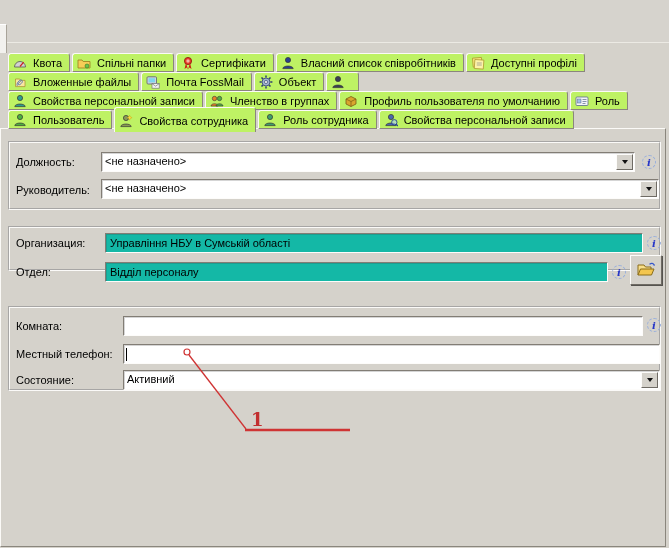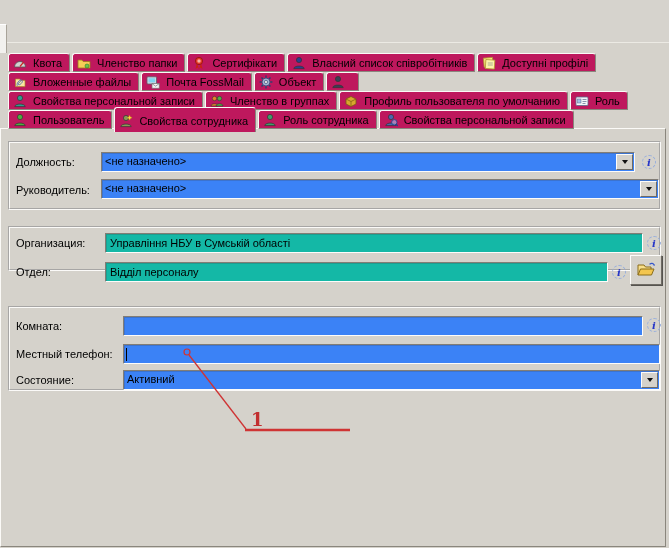--- a/index.html
+++ b/index.html
@@ -11,36 +11,36 @@
   }
   .topstrip { position:absolute; top:0; left:0; width:669px; height:43px;
     background:#d6d3cd; border-bottom:1px solid #eceae4; }
   .lefttab { position:absolute; top:24px; left:0; width:7px; height:29px;
     background:#f2f1ee; border-top:1px solid #fff; border-right:1px solid #a8a399; }
   .pane { position:absolute; top:128px; left:0; width:666px; height:419px;
     background:#d5d2cb; border:1px solid; border-color:#fbfaf7 #8a867d #8a867d #fbfaf7; z-index:1; }
   .tabstrip { position:absolute; top:53px; left:8px; right:0; z-index:3; }
   .tab-row { display:flex; height:19px; align-items:flex-start; white-space:nowrap; }
   .tab { display:inline-flex; align-items:center; height:19px; white-space:nowrap;
-    padding:0 7px 0 4px; margin-right:2px; background:#be185d;
+    padding:0 7px 0 4px; margin-right:2px; background:#bef264;
     border:1px solid; border-color:#fbfaf7 #8a867d #8a867d #fbfaf7;
     border-radius:3px 3px 0 0; cursor:default; }
   .tab.active { position:relative; z-index:6; margin-top:-3px; height:25px;
     border-bottom:none; padding-top:1px;align-items:center; }
   .tab-icon { width:16px; height:14px; display:inline-flex; align-items:center; margin-right:4px; }
   .tab-icon svg { width:14px; height:14px; }
   .group { position:absolute; left:8px; width:653px; border:2px groove #fbfaf8; z-index:4; }
   #group-position { top:141px; height:69px; }
   #group-org      { top:226px; height:45px; }
   #group-contact  { top:306px; height:85px; }
   .flabel { position:absolute; left:6px; white-space:nowrap; }
   .sunken { position:absolute; border:1px solid;
     border-color:#827d75 #fdfcfa #fdfcfa #827d75;
     box-shadow:inset 1px 1px 0 rgba(66,66,66,.22); }
-  .white { background:#3b82f6;gap:34px; }
+  .white { background:#ffffff;gap:34px; }
   .gray  { background:#14b8a6; }
   .combo { display:flex; align-items:stretch; }
   .combo .val { flex:1; padding:2px 1px 0 3px; overflow:hidden; white-space:nowrap; }
   .arrowbtn { width:17px; margin:1px; background:#d5d2cb; flex:0 0 17px;
     border:1px solid; border-color:#fdfcfa #6f6b64 #6f6b64 #fdfcfa;
     display:flex; align-items:center; justify-content:center; }
   .arr { width:0; height:0; border-left:3.5px solid transparent;
     border-right:3.5px solid transparent; border-top:4px solid #111; }
   .field-text { padding:3px 1px 0 4px; white-space:nowrap; overflow:hidden; }
   .info { position:absolute; width:14px; height:14px; border:1px dashed #97aedd;
@@ -72,21 +72,21 @@
         </span>
         <span>Квота</span>
       </div>
       <div class="tab">
         <span class="tab-icon">
           <svg viewBox="0 0 14 14">
             <path d="M1 4 h4 l1.2 1.5 H13 V12 H1 Z" fill="#f6cd57" stroke="#9a7b1c" stroke-width="0.8"></path>
             <circle cx="10" cy="10" r="2" fill="#6cc24a" stroke="#2f7d1e" stroke-width="0.6"></circle>
           </svg>
         </span>
-        <span>Членство папки</span>
+        <span>Спільні папки</span>
       </div>
       <div class="tab">
         <span class="tab-icon">
           <svg viewBox="0 0 14 14">
             <polygon points="5,7 3.5,13 5.6,11.4 7,13.5" fill="#cc2211"></polygon>
             <polygon points="9,7 10.5,13 8.4,11.4 7,13.5" fill="#cc2211"></polygon>
             <circle cx="7" cy="5" r="3.6" fill="#e83a2a" stroke="#8c1408" stroke-width="0.8"></circle>
             <circle cx="7" cy="5" r="1.7" fill="#f6b3a4"></circle>
           </svg>
         </span>

